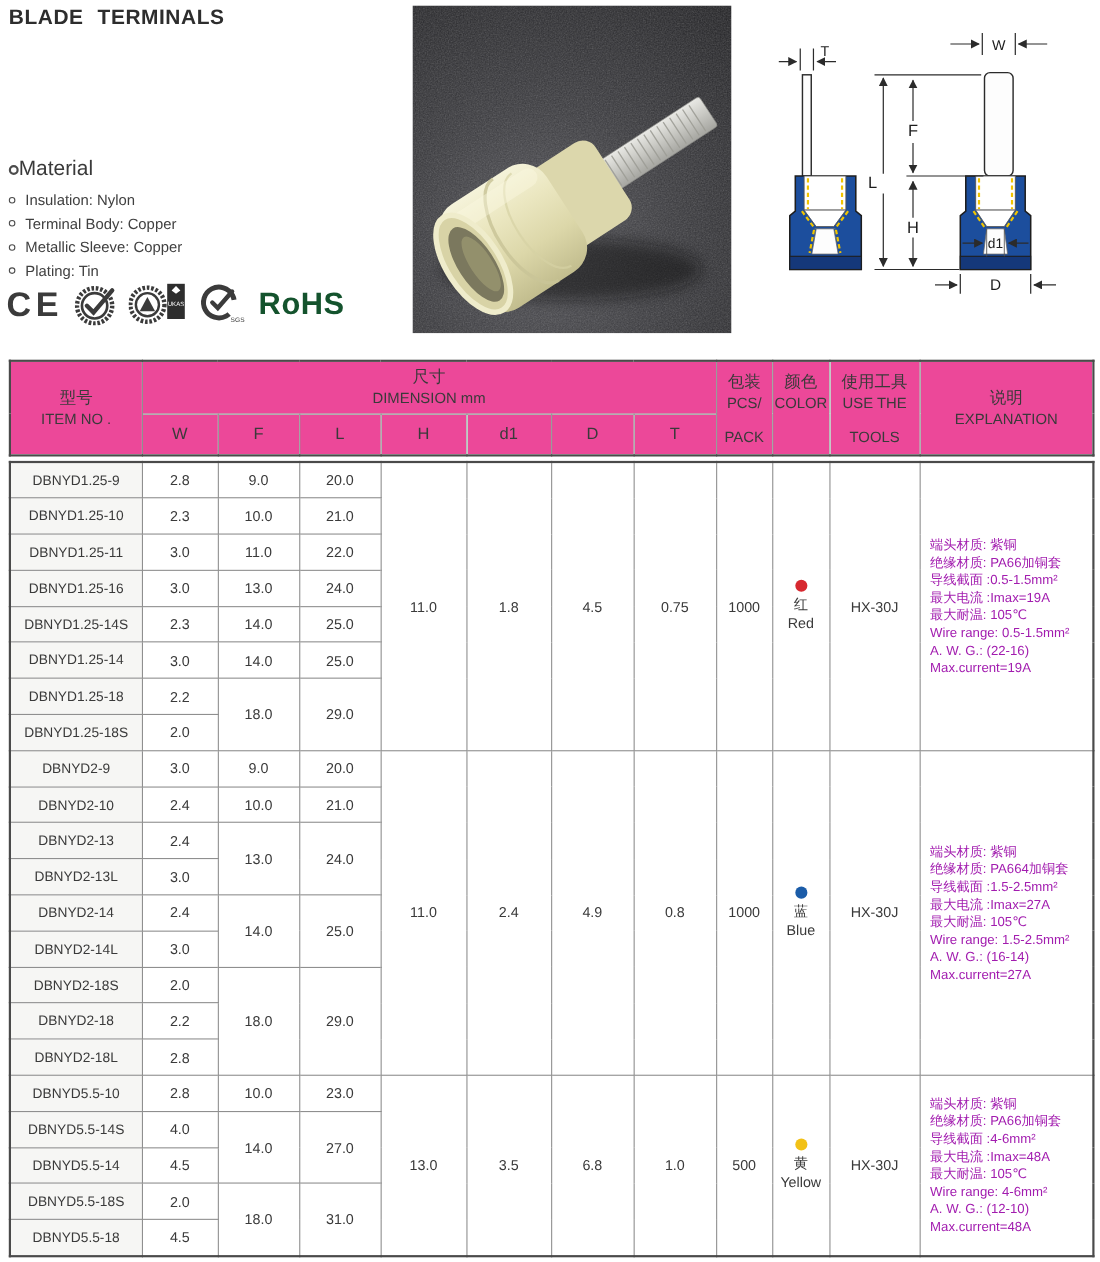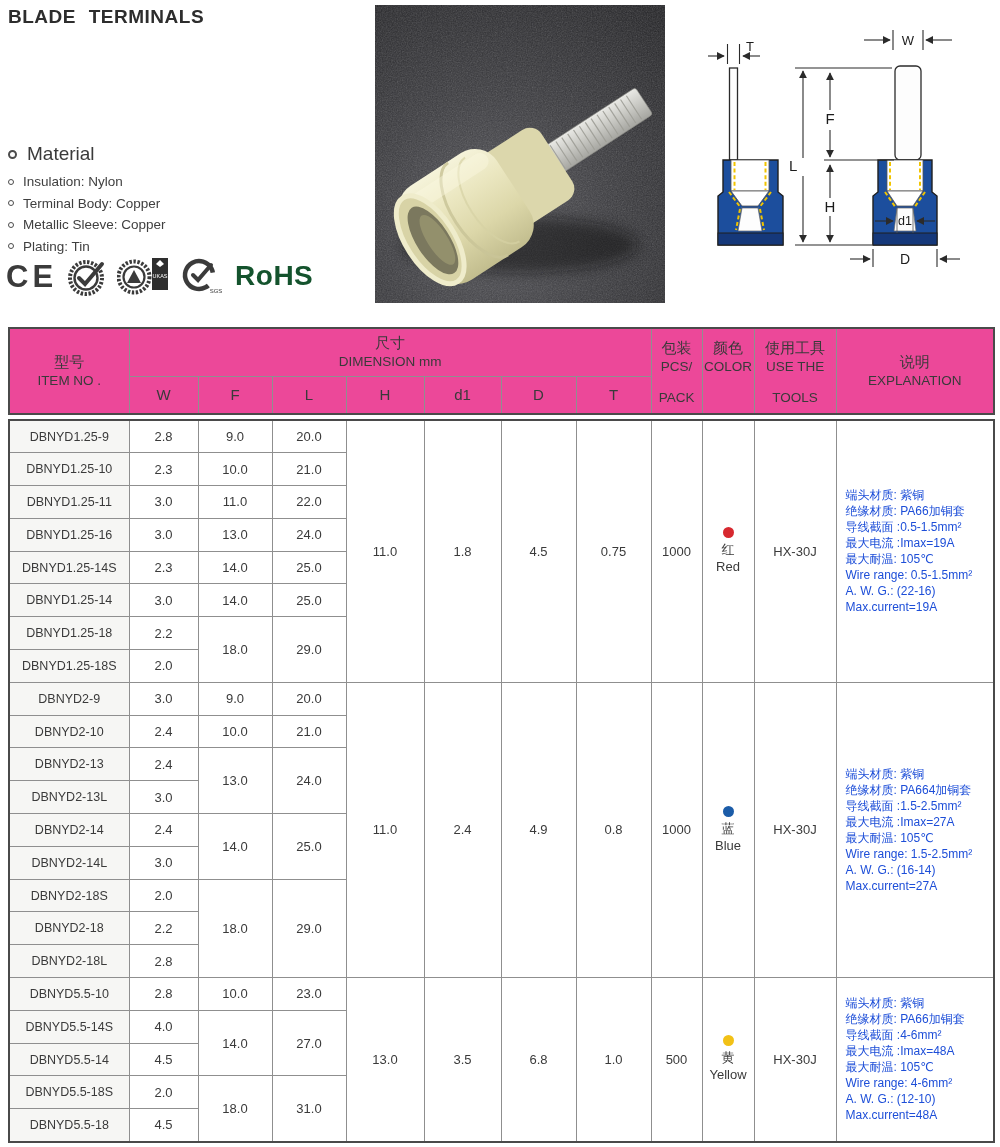--- a/index.html
+++ b/index.html
@@ -4,21 +4,21 @@
 <style>
   * { margin:0; padding:0; box-sizing:border-box; }
   html,body { background:#ffffff; }
   body { font-family:"Liberation Sans","DejaVu Sans",sans-serif; color:#333; }
   .page { position:relative; width:1000px; height:1147px; background:#fff; overflow:hidden; }
 
   
   .title { position:absolute; left:8px; top:6px; font-size:19px; font-weight:bold;
            color:#2d2d2d; letter-spacing:.5px; word-spacing:7px; }
   .material { position:absolute; left:8px; top:143px; }
-  .material-title { display:flex; align-items:center; gap:10px; font-size:19px; color:#3a3a3a; margin-bottom:9px; }
+  .material-title { display:flex; align-items:center; font-size:19px; color:#3a3a3a; margin-bottom:9px; }
   .material-title .bullet { width:9px; height:9px; border:2px solid #4c4c4c; border-radius:50%; flex:none; }
   .material-item { display:flex; align-items:center; gap:9px; font-size:13.5px; color:#404040; margin-bottom:6.5px; }
   .material-item .bullet { width:6px; height:6px; border:1.5px solid #4c4c4c; border-radius:50%; flex:none; }
 
   .certs { position:absolute; left:6px; top:253px; display:flex; align-items:center; gap:11px; height:46px; }
   .ce-mark { font-size:31px; font-weight:600; color:#3b3b3b; letter-spacing:4px; line-height:1; }
   .rohs { font-size:28px; font-weight:bold; color:#14532d; letter-spacing:.5px;text-align:right; }
   .badge svg { display:block; }
 
   
@@ -40,21 +40,21 @@
   .head .r1 th { height:48px; }
   .head .r2 th { height:38px; font-size:15px; }
   .head .zh { font-size:15px; line-height:20px; }
   .head .en { font-size:13.5px; line-height:18px; }
   .head th.top { vertical-align:top; padding-top:9px; }
   .head .gap { margin-top:13px; }
 
   .bodytbl { top:419px; }
   .bodytbl td { height:32.8px; font-size:13px; color:#3a3a3a; background:#fff; }
   .bodytbl td.item { background:#f6f6f4; font-size:12.5px;margin-top:34px; }
-  .bodytbl td.expl { text-align:left; padding:0 4px 0 9px; font-size:12px; line-height:16px; color:#1d4ed8; }
+  .bodytbl td.expl { text-align:left; padding:0 4px 0 9px; font-size:12px; line-height:16px; color:#a21caf; }
   .bodytbl td.color { font-size:13px; line-height:17px; }
   .bodytbl .dot { display:block; width:11px; height:11px; border-radius:50%; margin:0 auto 3px auto; }
 </style>
 </head>
 <body>
 
 <div class="page">
 
   <div class="title">BLADE TERMINALS</div>
 

